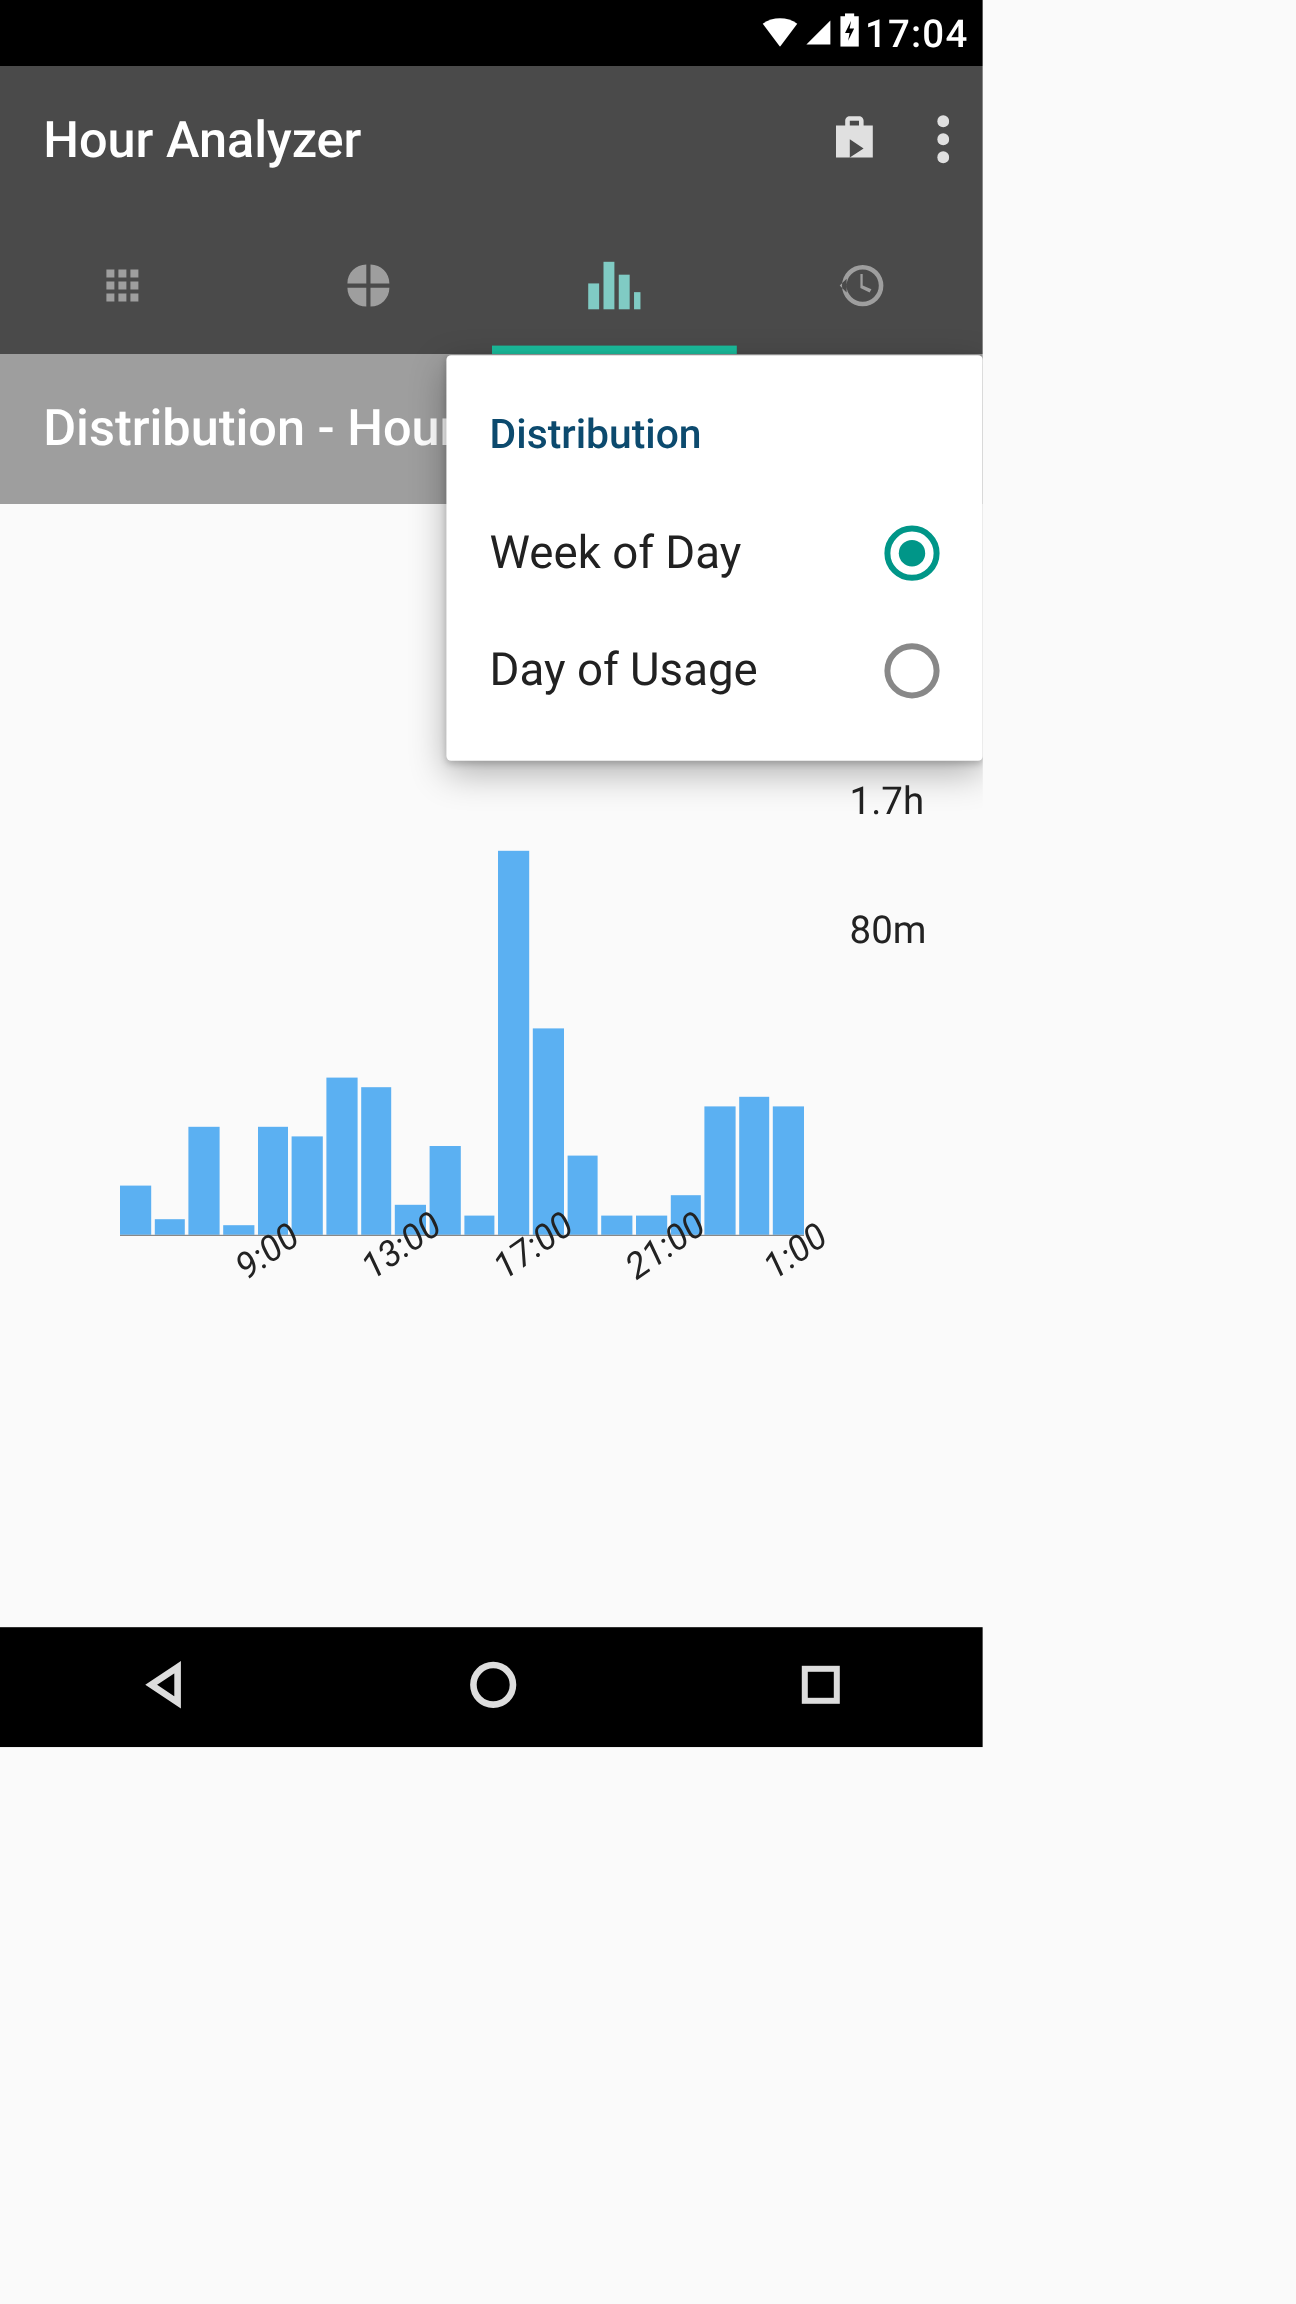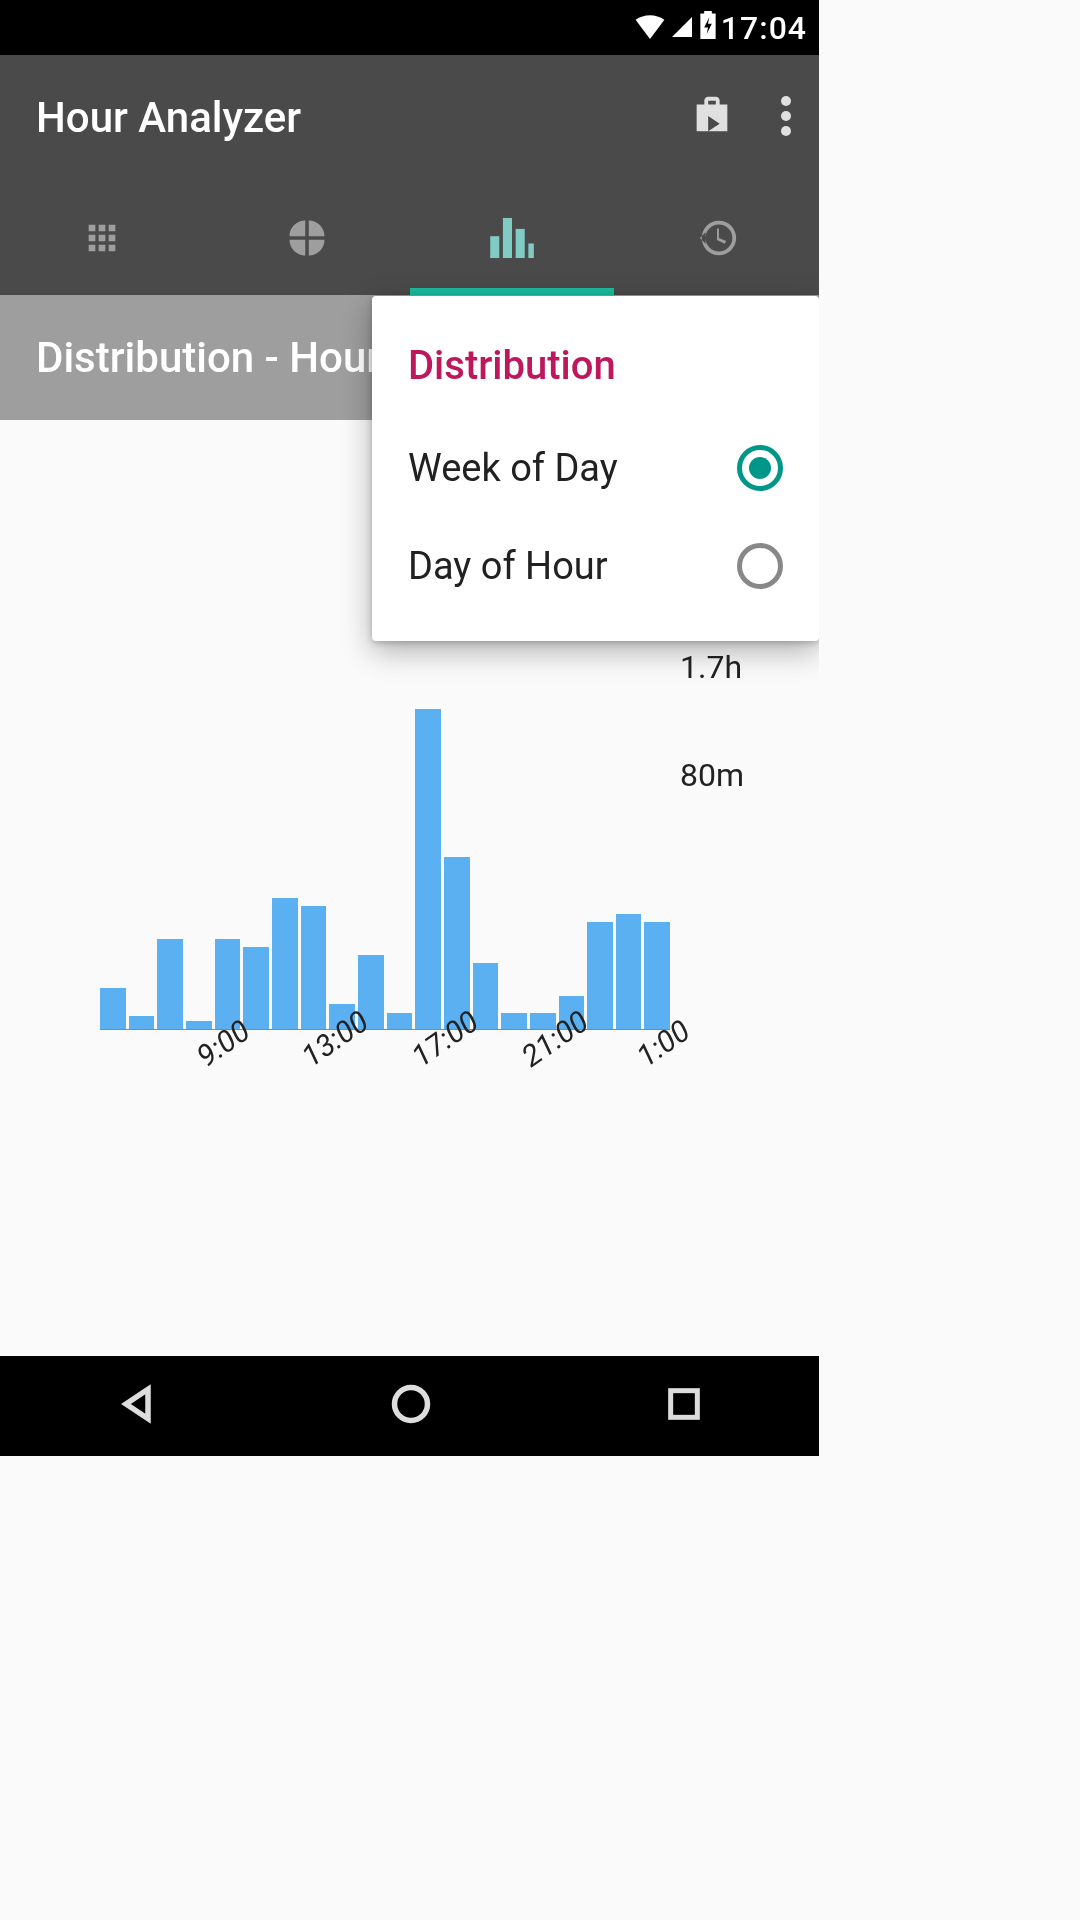--- a/index.html
+++ b/index.html
@@ -33,29 +33,29 @@
 
   
   .chart-zone { position: absolute; left: 100px; top: 100px; width: 570px; height: 510px; }
   .chart-baseline { position: absolute; left: 0; right: 0; bottom: 0; height: 1px; background: #888; }
   .bars { position: absolute; left: 0; right: 0; bottom: 1px; display: flex; align-items: flex-end; height: 509px; }
   .bar { background: #5bb0f2; margin-right: 3px; flex: 1; }
   .bar:last-child { margin-right: 0; }
 
   
   .y-labels { position: absolute; left: 680px; top: 120px; font-size: 32px; color: #222; }
-  .y-label { position: absolute; white-space: nowrap; }
+  .y-label { position: absolute; white-space: nowrap; margin-left: 28px; }
 
   
   .x-labels { position: absolute; left: 100px; top: 625px; width: 570px; height: 80px; }
   .x-label { position: absolute; font-size: 30px; color: #222; transform: rotate(-35deg); transform-origin: left top; font-style: italic; white-space: nowrap; }
 
   
   .popup { position: absolute; top: 296px; left: 372px; width: 447px; background: #fff; border-radius: 4px; box-shadow: 0 10px 30px rgba(0,0,0,0.3), 0 2px 6px rgba(0,0,0,0.2); padding: 26px 0 26px 0; }
-  .popup-title { font-size: 40px; color: #be185d; font-weight: 500; padding: 20px 36px 30px 36px; }
+  .popup-title { font-size: 34px; color: #0c4a6e; font-weight: 500; padding: 20px 36px 30px 36px; }
   .popup-item { display: flex; align-items: center; justify-content: space-between; padding: 26px 36px; }
   .popup-item-label { font-size: 38px; color: #212121; }
   .radio { width: 46px; height: 46px; border-radius: 50%; border: 5px solid #888; position: relative; }
   .radio.selected { border-color: #009688; }
   .radio.selected::after { content: ""; position: absolute; left: 50%; top: 50%; width: 22px; height: 22px; background: #009688; border-radius: 50%; transform: translate(-50%, -50%); }
 
   
   .nav-bar { position: absolute; bottom: 0; left: 0; right: 0; height: 100px; background: #000; display: flex; align-items: center; justify-content: space-around; }
   .nav-bar svg { stroke: #ddd; fill: none; stroke-width: 3; }
 </style>
@@ -172,21 +172,21 @@
     </div>
   </div>
 
   <div class="popup">
     <div class="popup-title">Distribution</div>
     <div class="popup-item">
       <span class="popup-item-label">Week of Day</span>
       <span class="radio selected"></span>
     </div>
     <div class="popup-item">
-      <span class="popup-item-label">Day of Hour</span>
+      <span class="popup-item-label">Day of Usage</span>
       <span class="radio"></span>
     </div>
   </div>
 
   <div class="nav-bar">
     <span>
       <svg width="44" height="44" viewBox="0 0 24 24">
           <path d="M18 4 L6 12 L18 20 Z"></path>
         </svg>
     </span>

